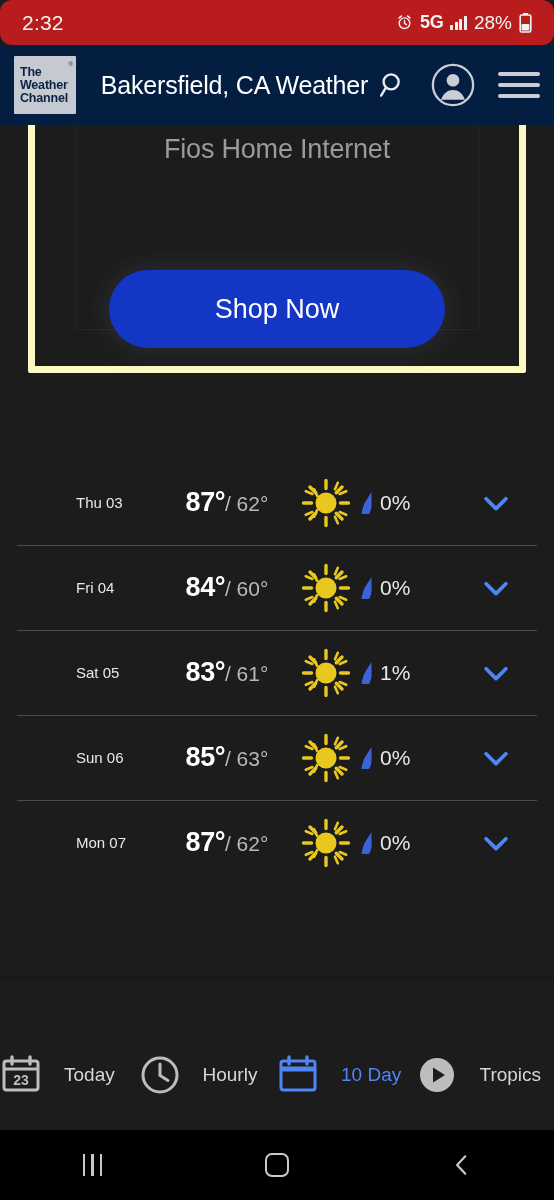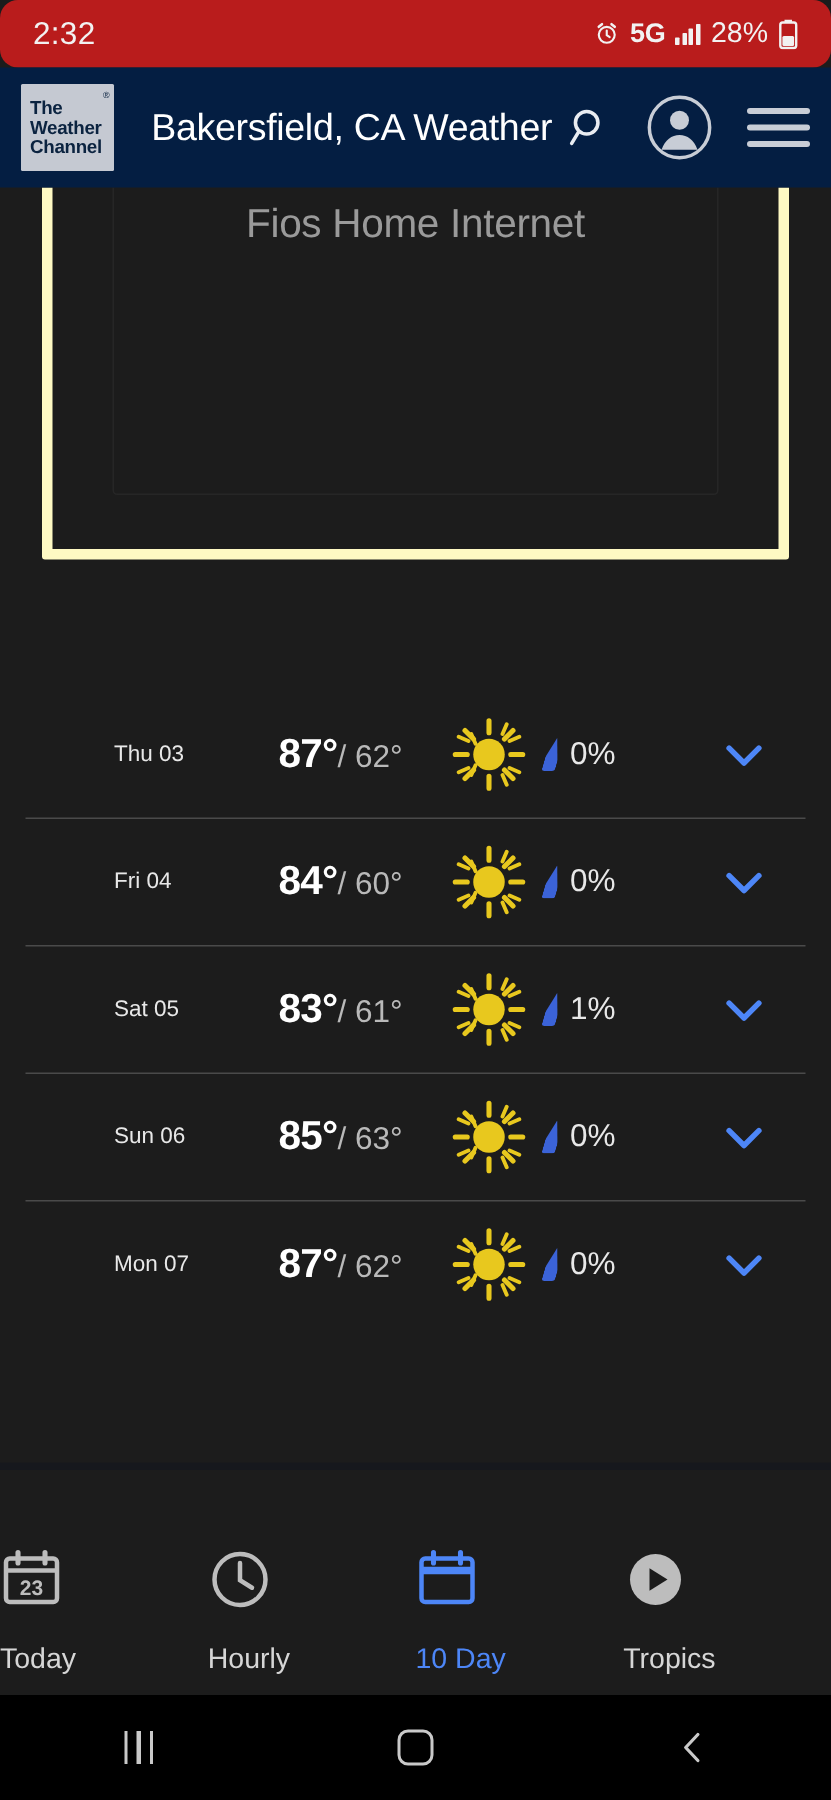--- a/index.html
+++ b/index.html
@@ -87,21 +87,21 @@
   .drop { width:9px; height:22px; background:#3b63d8; border-radius:2px;
           transform:skewX(-16deg); clip-path:polygon(48% 0,100% 72%,100% 100%,0 100%,0 58%); }
 
   .gap { position:absolute; top:850px; left:0; right:0; height:105px; background:#16181d; }
 
   
   .bottomnav {
     position:absolute; bottom:70px; left:0; right:0; height:110px;
     background:#1c1c1c; display:flex; align-items:center;
   }
-  .nav-item { flex:1; display:flex; flex-direction:column; align-items:flex-start; gap:22px; }
+  .nav-item { flex:1; display:flex; flex-direction:row; align-items:center; gap:22px; }
   .nav-item span { font-size:19px; color:#d6d6d6; }
   .nav-item.active span { color:#4d86f7; }
 
   
   .androidnav {
     position:absolute; bottom:0; left:0; right:0; height:70px; background:#000;
     display:flex; align-items:center;
   }
   .androidnav > div { flex:1; display:flex; justify-content:center; align-items:center; }
   .recents { display:flex; gap:6px; }
@@ -161,20 +161,21 @@
         <i></i>
         <i></i>
       </div>
   </div>
 
   <div class="content">
 
     <div class="adbox">
       <div class="adinner"></div>
       <div class="ad-title">Fios Home Internet</div>
+      <div class="shopnow">Shop Now</div>
     </div>
 
     <div class="list">
 
       <div class="row">
         <div class="c-day">Thu 03</div>
         <div class="c-temp">
           <span class="hi">87°</span><span class="lo">/ 62°</span>
         </div>
         <div class="c-icon">

